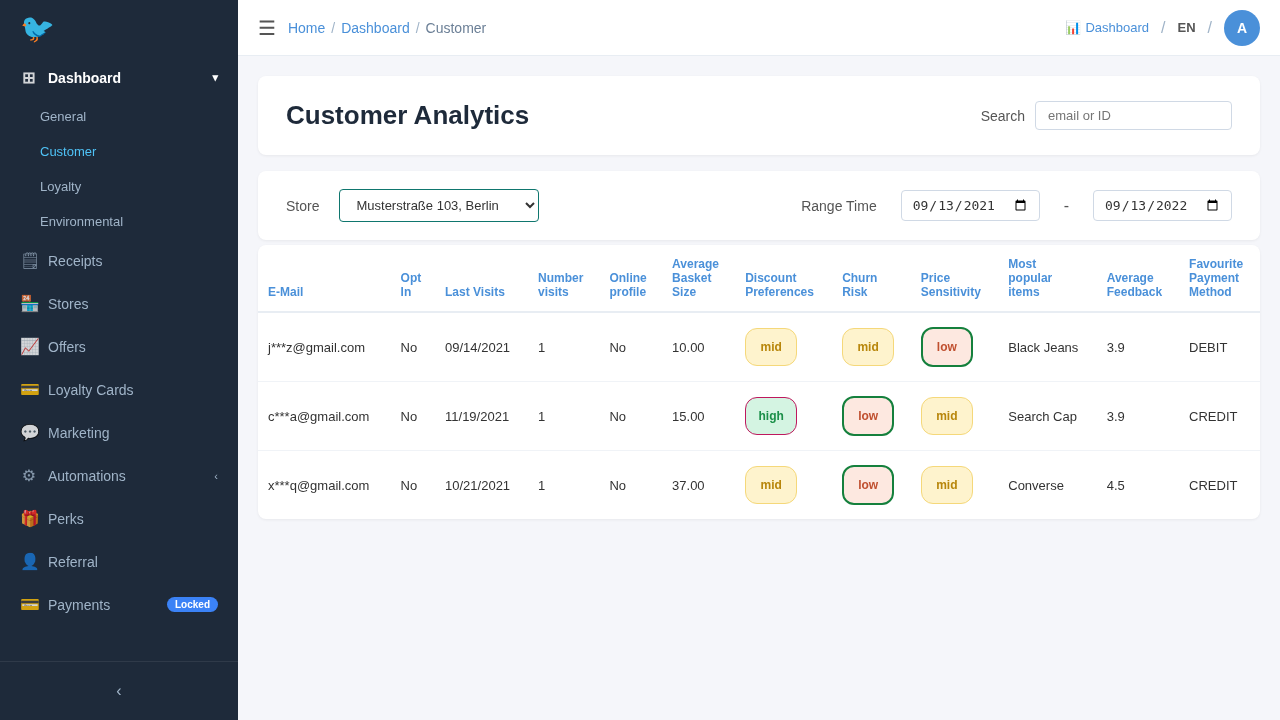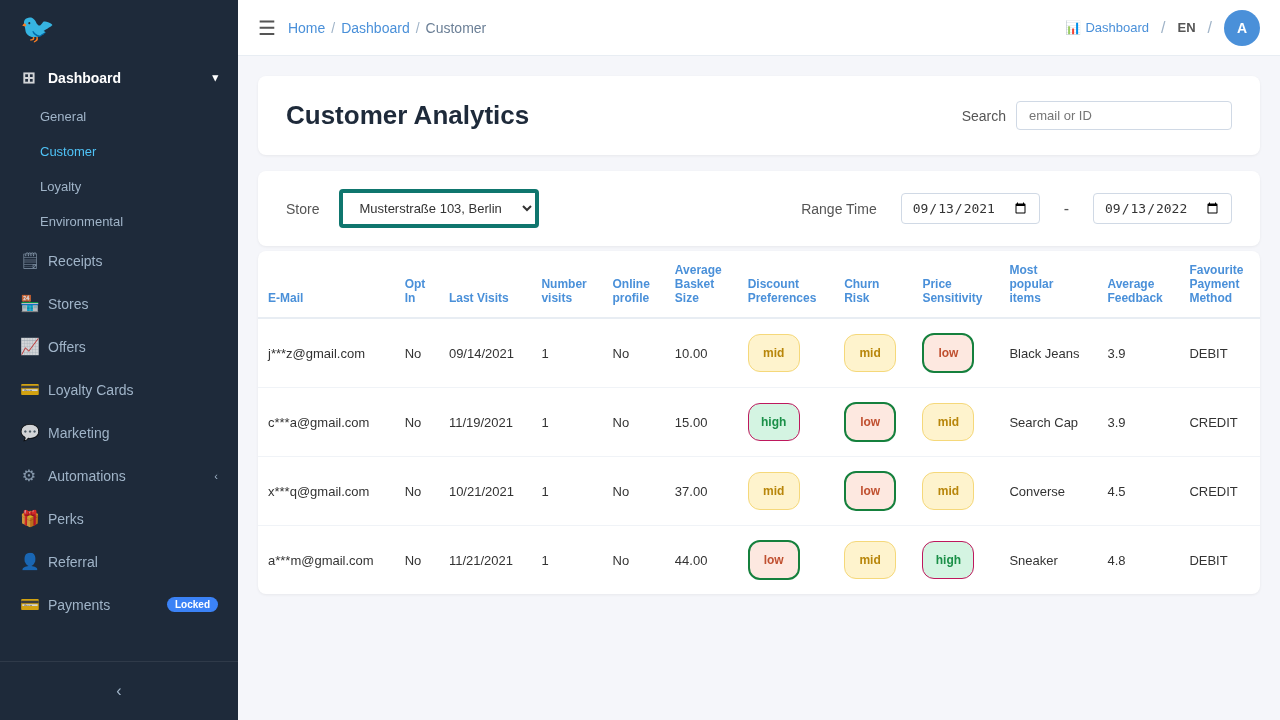--- a/index.html
+++ b/index.html
@@ -102,38 +102,38 @@
     }
     .page-title { font-size: 26px; font-weight: 700; color: #1e2a3a; }
     .search-area { display: flex; align-items: center; gap: 10px; }
     .search-label { font-size: 14px; color: #555; }
     .search-input {
       border: 1px solid #d0d9e5;
       border-radius: 4px;
       padding: 6px 12px;
       font-size: 13px;
       color: #999;
-      width: 216px;
+      width: 197px;
       outline: none;
     }
 
     
     .filter-card {
       background: white;
       border-radius: 8px;
       padding: 18px 28px;
       margin-bottom: 5px;
       display: flex;
       align-items: center;
       gap: 20px;
       box-shadow: 0 1px 3px rgba(0,0,0,0.06);
     }
     .filter-label { font-size: 14px; color: #555; font-weight: 500; }
     .store-select {
-      border: 4px solid #0f766e;
+      border: 1px solid #0f766e;
       border-radius: 4px;
       padding: 7px 12px;
       font-size: 13px;
       color: #333;
       background: white;
       cursor: pointer;
       outline: none;
       min-width: 200px;
     }
     .range-time-area { margin-left: auto; display: flex; align-items: center; gap: 24px; }
@@ -395,38 +395,18 @@
     <td>
       <span class="badge badge-low">low</span>
     </td>
     <td>
       <span class="badge badge-mid">mid</span>
     </td>
     <td>Converse</td>
     <td>4.5</td>
     <td>CREDIT</td>
   </tr>
-              <tr>
-    <td>a***m@gmail.com</td>
-    <td>No</td>
-    <td>11/21/2021</td>
-    <td>1</td>
-    <td>No</td>
-    <td>44.00</td>
-    <td>
-      <span class="badge badge-low">low</span>
-    </td>
-    <td>
-      <span class="badge badge-mid">mid</span>
-    </td>
-    <td>
-      <span class="badge badge-high">high</span>
-    </td>
-    <td>Sneaker</td>
-    <td>4.8</td>
-    <td>DEBIT</td>
-  </tr>
             </tbody>
         </table>
       </div>
     </div>
   </div>
 </div>
 
 </body></html>

